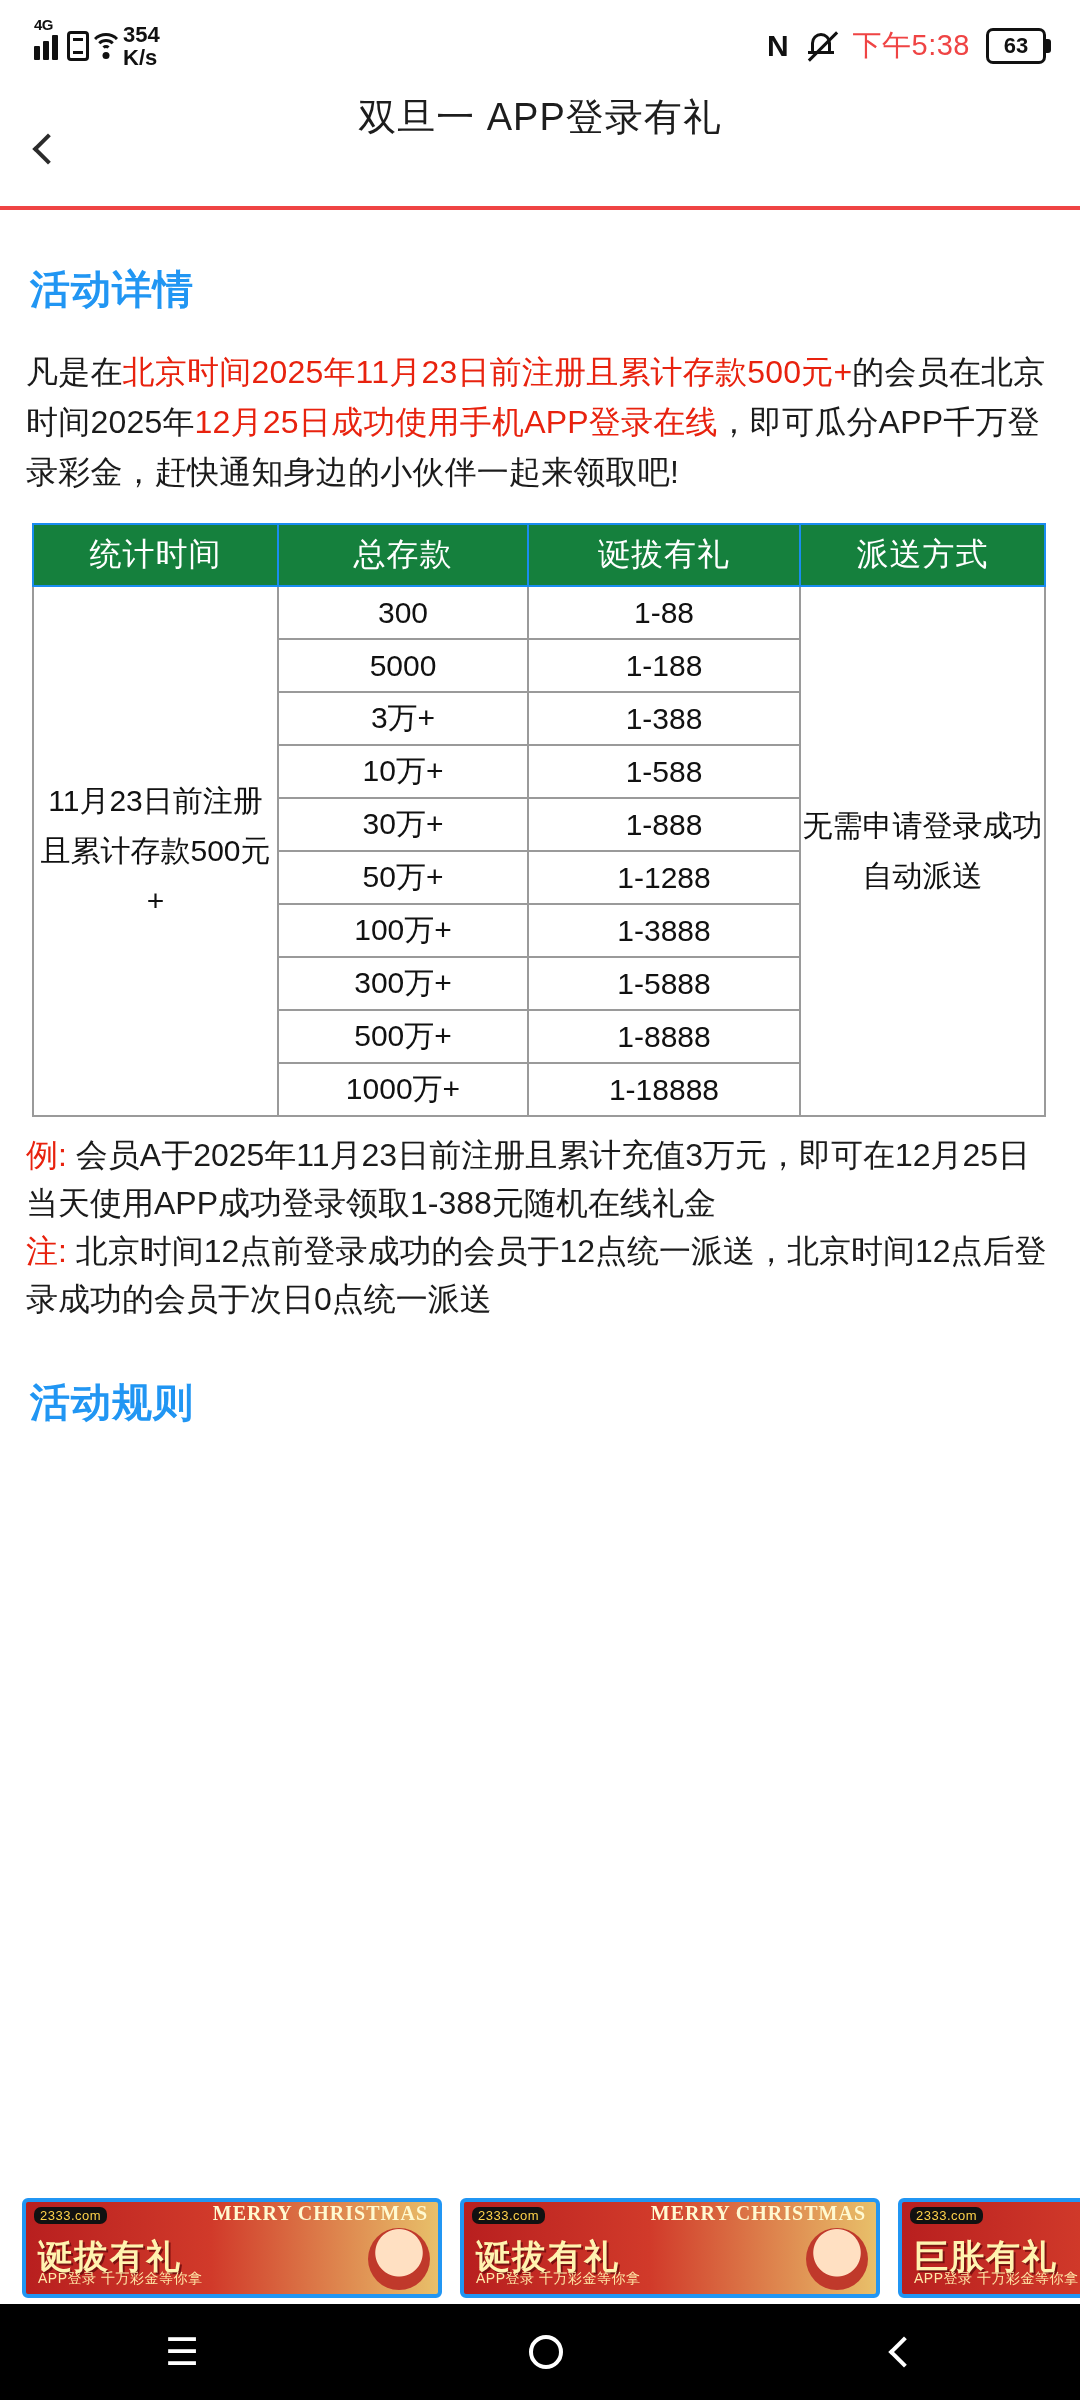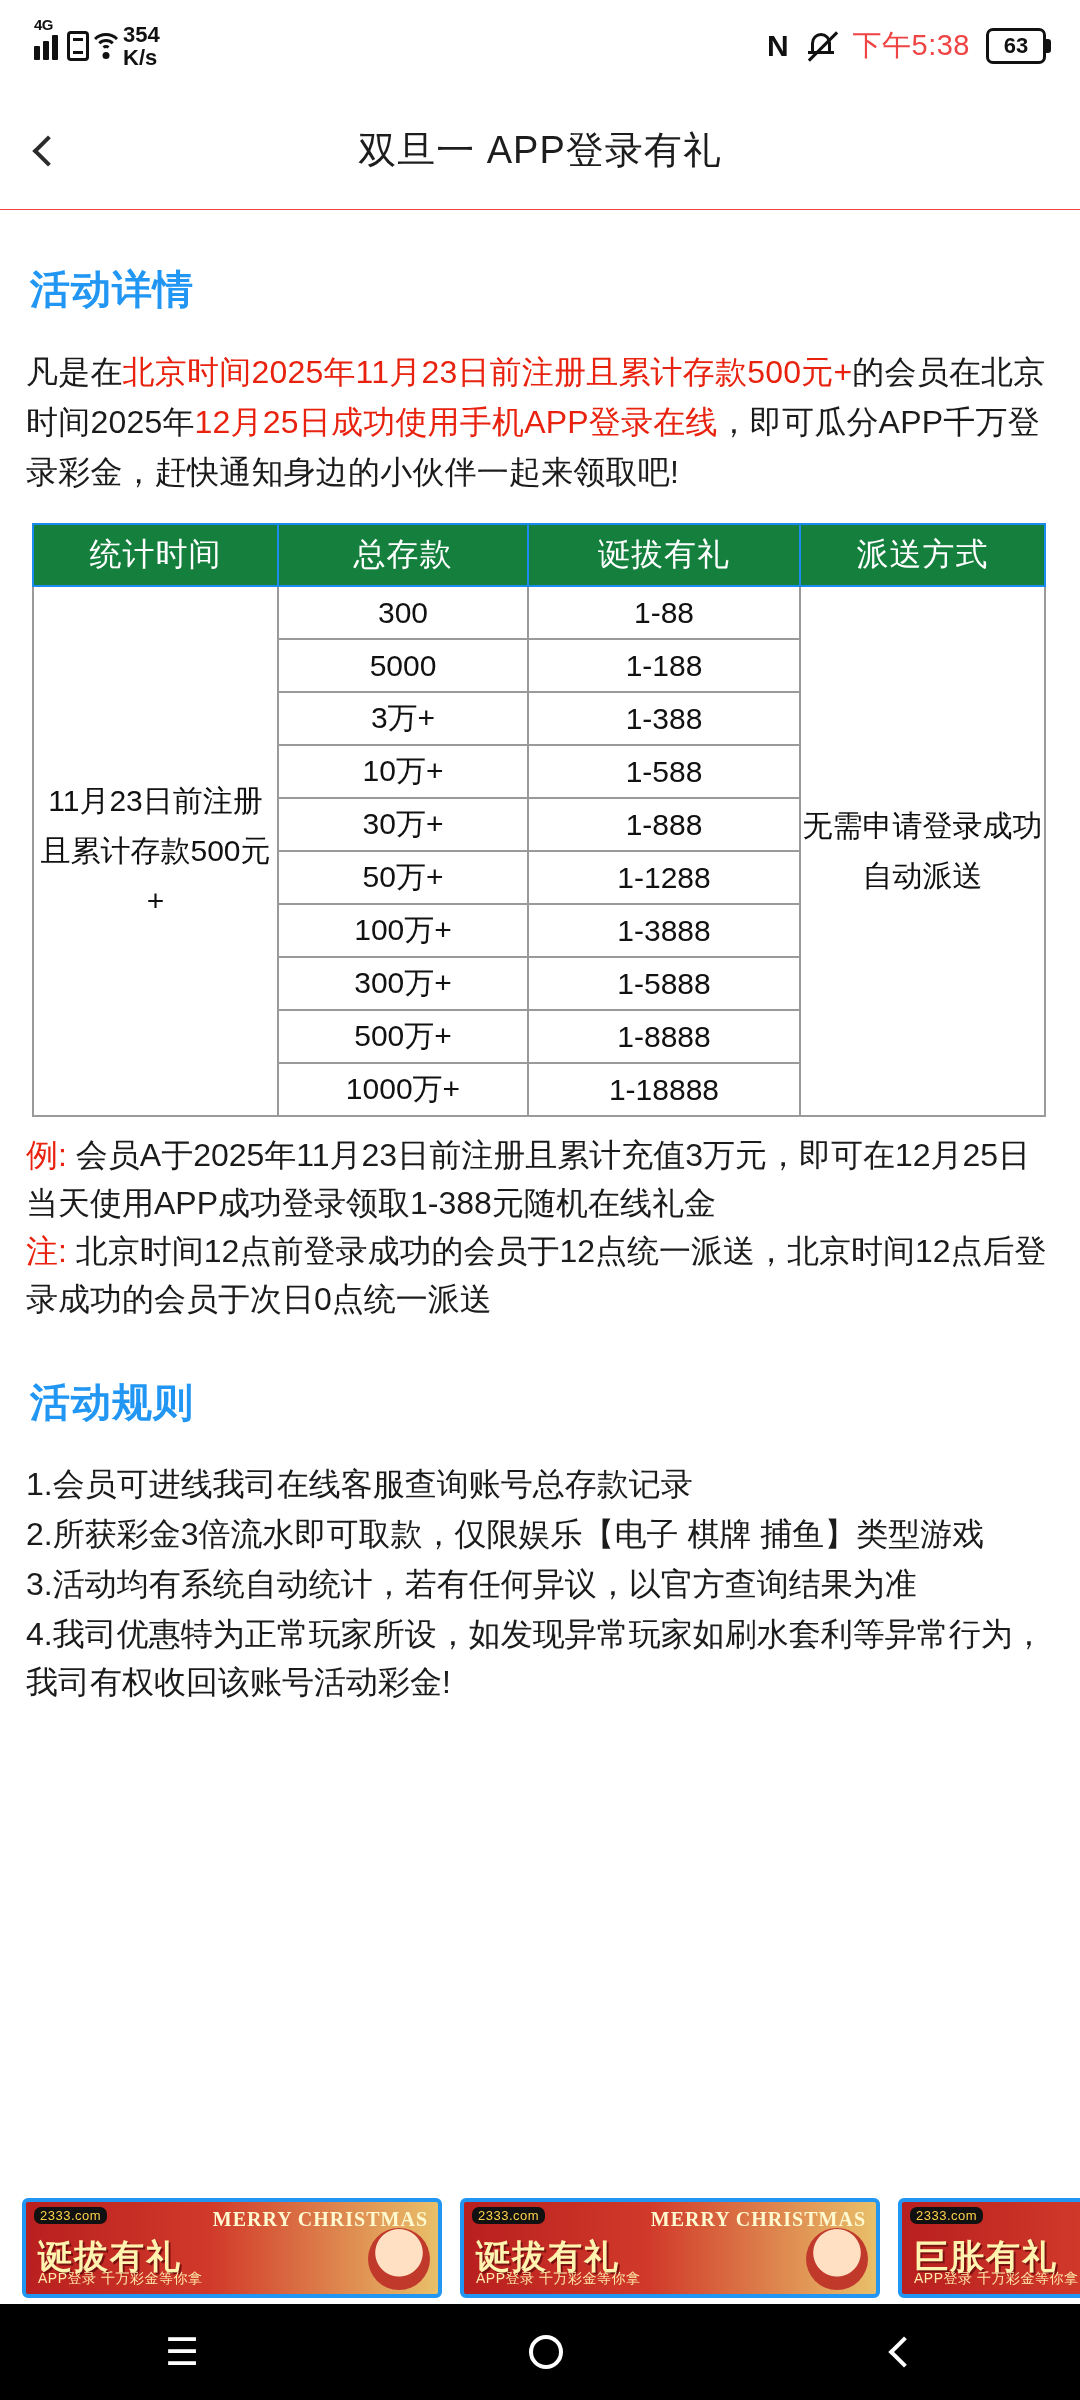--- a/index.html
+++ b/index.html
@@ -77,24 +77,24 @@
     font-size: 22px; font-weight: 600; position: relative; min-width: 60px; text-align: center;
   }
   .batt:after {
     content: ""; position: absolute; right: -8px; top: 50%; transform: translateY(-50%);
     width: 5px; height: 14px; background: #111; border-radius: 0 3px 3px 0;
   }
 
   
   .appbar {
     height: 118px;
-    display: flex; align-items: center;
+    display: flex; align-items: flex-start;
     background: #ffffff;
     position: relative;
-    border-bottom: 1px solid #ef4444;
+    border-bottom: 4px solid #ef4444;
   }
   .back-btn {
     width: 96px; height: 100%;
     display: flex; align-items: center; justify-content: center;
   }
   .chev {
     width: 22px; height: 22px;
     border-left: 4px solid #2b2b2b; border-bottom: 4px solid #2b2b2b;
     transform: rotate(45deg);
   }
@@ -167,21 +167,21 @@
     border: 4px solid #2196f3; border-radius: 6px;
     background: linear-gradient(90deg,#b81f1f 0%,#d13a2a 45%,#e8c06a 100%);
     position: relative; overflow: hidden;
   }
   .banner .tag {
     position: absolute; top: 5px; left: 8px;
     background: #111; color: #ffd24a; font-size: 13px;
     padding: 1px 6px; border-radius: 7px; letter-spacing: 0.5px;
   }
   .banner .merry {
-    position: absolute; top: 6px; right: 10px;
+    position: absolute; top: 0; right: 10px;
     color: #fff9d0; font-size: 20px; font-weight: 700;
     font-family: "Liberation Serif", serif; letter-spacing: 1px;
   }
   .banner .head {
     position: absolute; top: 32px; left: 12px;
     color: #fff3b0; font-size: 34px; font-weight: 700;
     text-shadow: 2px 2px 0 #7a1111; letter-spacing: 2px;
   }
   .banner .sub {
     position: absolute; bottom: 6px; left: 12px;
@@ -314,26 +314,20 @@
     <span class="lbl">例:</span>
     <span>会员A于2025年11月23日前注册且累计充值3万元，即可在12月25日当天使用APP成功登录领取1-388元随机在线礼金</span>
   </div>
   <div class="note">
     <span class="lbl">注:</span>
     <span>北京时间12点前登录成功的会员于12点统一派送，北京时间12点后登录成功的会员于次日0点统一派送</span>
   </div>
 
   <div class="sec-title">活动规则</div>
 
-  <ul class="rules">
-    <li>1.会员可进线我司在线客服查询账号总存款记录</li>
-    <li>2.所获彩金3倍流水即可取款，仅限娱乐【电子 棋牌 捕鱼】类型游戏</li>
-    <li>3.活动均有系统自动统计，若有任何异议，以官方查询结果为准</li>
-    <li>4.我司优惠特为正常玩家所设，如发现异常玩家如刷水套利等异常行为，我司有权收回该账号活动彩金!</li>
-  </ul>
 </div>
 
 <div class="banner-strip">
   <div class="banner">
     <span class="tag">2333.com</span>
     <span class="merry">MERRY CHRISTMAS</span>
     <span class="head">诞拔有礼</span>
     <span class="sub">APP登录 千万彩金等你拿</span>
     <span class="santa"></span>
   </div>

